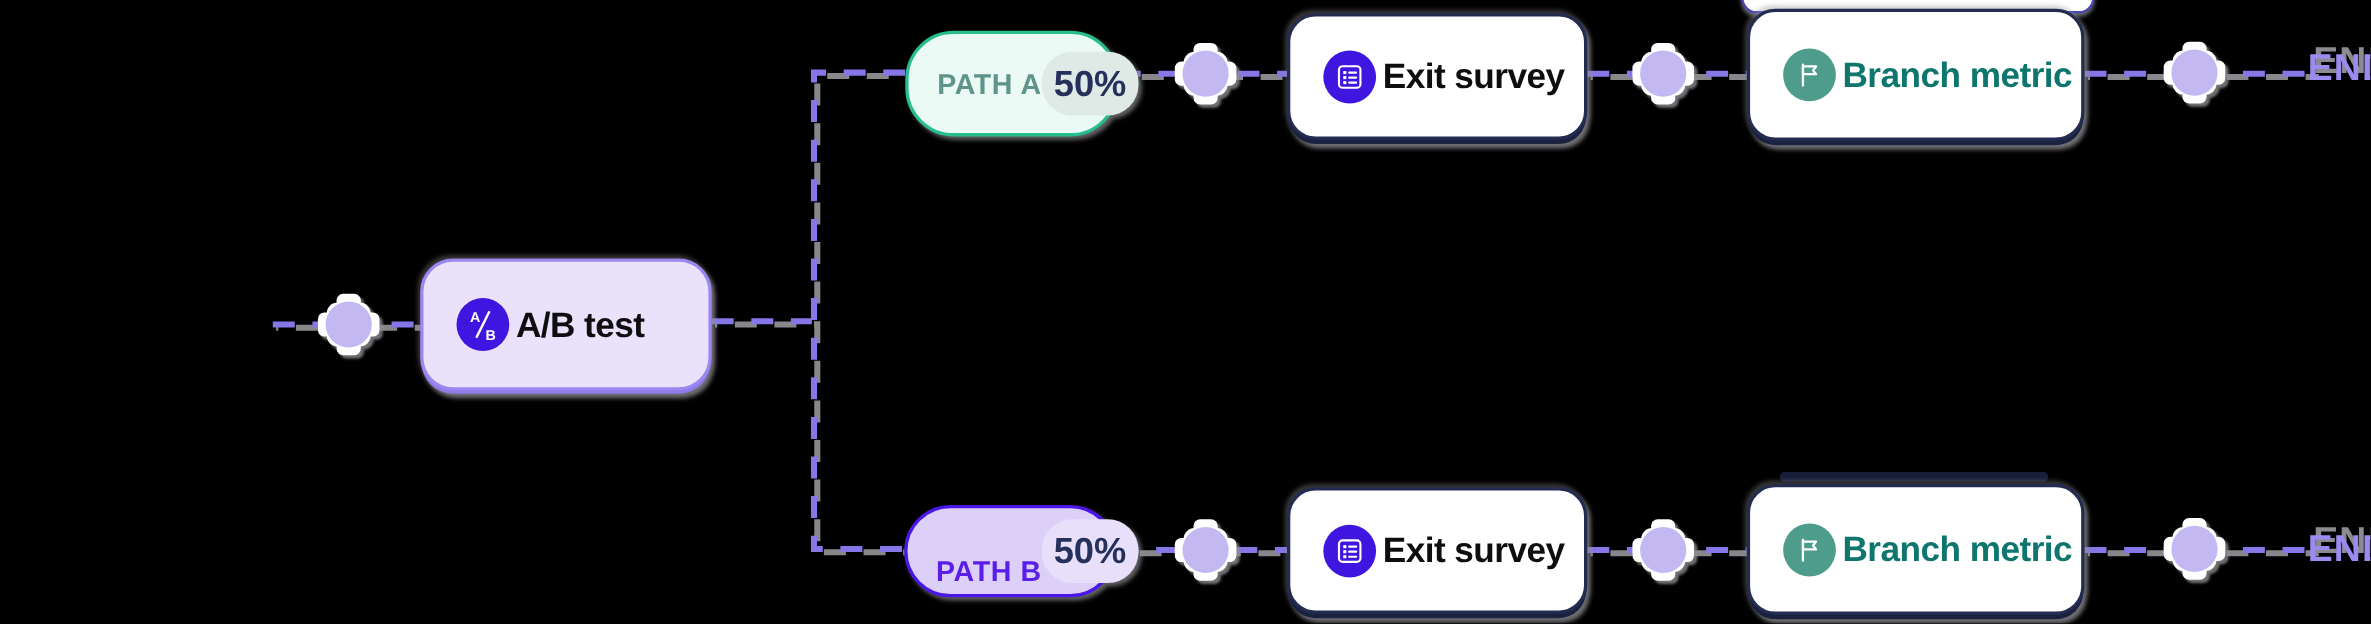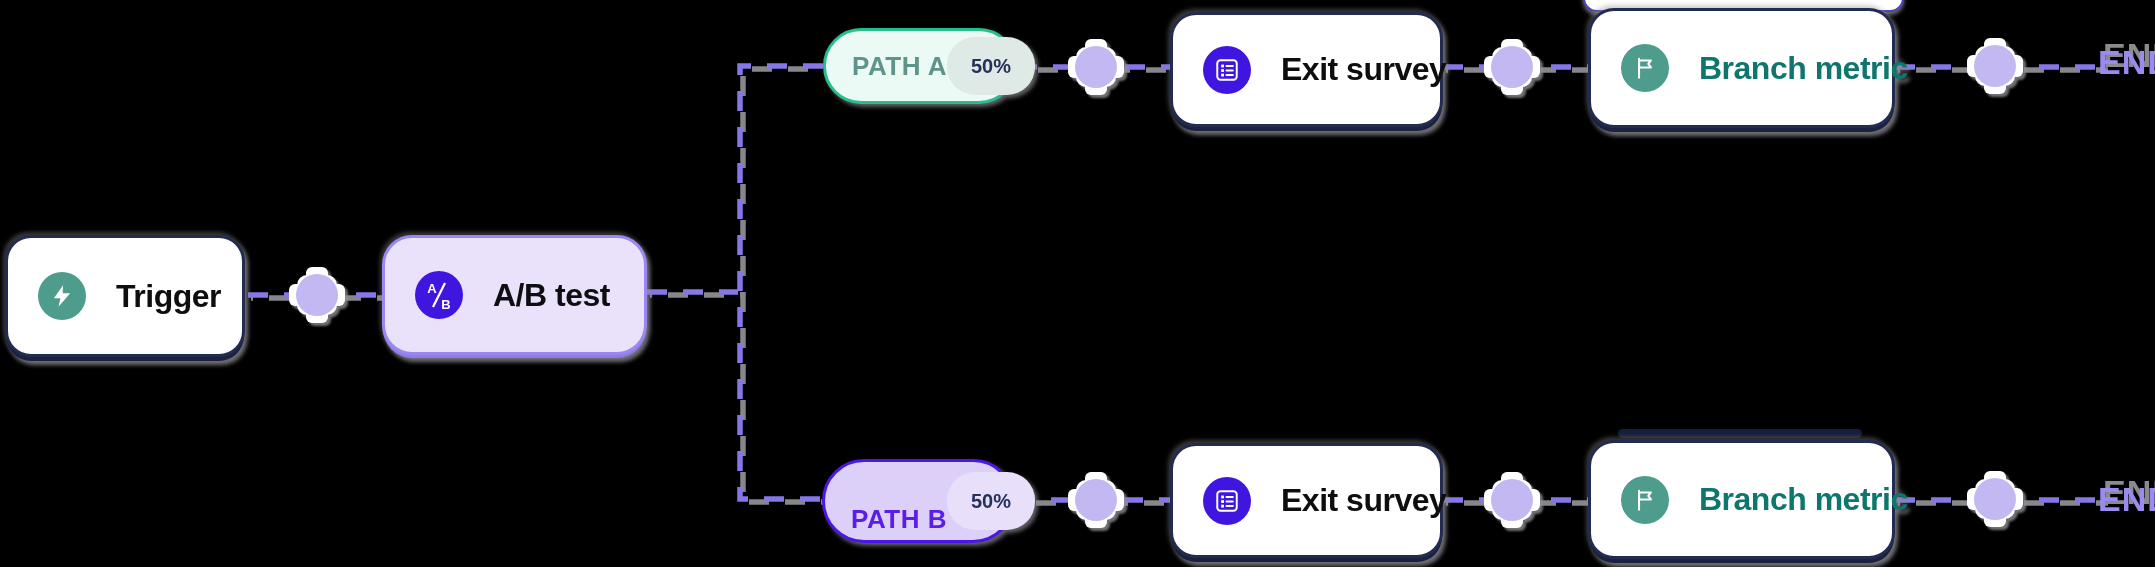--- a/index.html
+++ b/index.html
@@ -10,21 +10,21 @@
 
   
   .wires { position:absolute; left:0; top:0; }
   .wire-shadow { stroke:#87878B; stroke-width:5.5; fill:none; stroke-dasharray:20 16; stroke-dashoffset:18; }
   .wire-main   { stroke:#8677E8; stroke-width:5.5; fill:none; stroke-dasharray:20 16; }
 
   
   .card {
     position:absolute; display:flex; align-items:center;
     background:#fff; border:3px solid #232C50; border-radius:26px;
-    padding-left:30px; gap:30px; box-sizing:border-box;
+    padding-left:30px; gap:6px; box-sizing:border-box;
     box-shadow:0 5px 0 -1px #1A2240;
     filter:drop-shadow(3px 4px 2px rgba(140,140,145,0.75)) drop-shadow(-2px -3px 2px rgba(140,140,145,0.40));
   }
   .card-ab {
     background:#E9E2FA; border:3px solid #9C87F1;
     box-shadow:0 4px 0 -1px #8F7BE9; border-radius:30px;
   }
   .icon-circle {
     width:48px; height:48px; border-radius:50%; flex:0 0 auto;
     display:flex; align-items:center; justify-content:center;
@@ -43,21 +43,21 @@
     filter:drop-shadow(3px 3px 2px rgba(140,140,145,0.7));
   }
   .badge-a { background:#EBFAF5; border:3px solid #28BD8F; }
   .badge-b { background:#DCD0F8; border:3px solid #4B16E8; }
   .badge-label { font-size:26px; font-weight:bold; letter-spacing:0.5px; white-space:nowrap; }
   .badge-a .badge-label { color:#5F948A; }
   .badge-b .badge-label { color:#5A1EE8;margin-top:36px; }
   .badge-pill {
     margin-left:auto; height:58px; min-width:88px; border-radius:28px;
     display:flex; align-items:center; justify-content:center;
-    font-size:20px; font-weight:bold; color:#25305B;
+    font-size:33px; font-weight:bold; color:#25305B;
   }
   .badge-a .badge-pill { background:#DFE9E5; }
   .badge-b .badge-pill { background:#E8DFFB; }
 
   
   .port { position:absolute; width:56px; height:56px; filter:drop-shadow(3px 3px 1px rgba(140,140,145,0.8)); cursor:pointer; }
   .port::before { content:""; position:absolute; left:17px; top:0; width:22px; height:56px; background:#fff; border-radius:6px; }
   .port::after  { content:""; position:absolute; top:17px; left:0; width:56px; height:22px; background:#fff; border-radius:6px; }
   .p-sq  { position:absolute; left:8px; top:8px; width:40px; height:40px; background:#fff; border-radius:10px; }
   .p-dot { position:absolute; left:7px; top:7px; width:42px; height:42px; background:#C4B8F2; border-radius:50%; z-index:2; }
@@ -130,41 +130,33 @@
     </div>
   <div class="port" style="left:1484px; top:472px">
       <span class="p-sq"></span>
       <span class="p-dot"></span>
     </div>
   <div class="port" style="left:1967px; top:471px">
       <span class="p-sq"></span>
       <span class="p-dot"></span>
     </div>
 
-  <div class="card" style="left:5px; top:235px; width:240px; height:122px">
-    <span class="icon-circle teal">
-      <svg width="26" height="26" viewBox="0 0 24 24">
-        <path d="M13 2 L4.5 14 H10.5 L8.8 22 L19.5 9.5 H12.6 Z" fill="#fff"></path>
-      </svg>
-    </span>
-    <span class="card-label">Trigger</span>
-  </div>
 
   <div class="card card-ab" style="left:382px; top:235px; width:265px; height:120px">
     <span class="icon-circle indigo">
       <svg width="48" height="48" viewBox="0 0 48 48">
         <text x="17" y="22" font-size="13" text-anchor="middle">A</text>
         <line x1="30" y1="12" x2="18" y2="36" stroke="#fff" stroke-width="2.2"></line>
         <text x="31" y="38" font-size="13" text-anchor="middle">B</text>
       </svg>
     </span>
     <span class="card-label">A/B test</span>
   </div>
 
-  <div class="badge badge-a" style="left:823px; top:28px; width:194px; height:76px">
+  <div class="badge badge-a" style="left:823px; top:28px; width:194px; height:96px">
     <span class="badge-label">PATH A</span>
     <span class="badge-pill">50%</span>
   </div>
 
   <div class="badge badge-b" style="left:822px; top:459px; width:193px; height:84px">
     <span class="badge-label">PATH B</span>
     <span class="badge-pill">50%</span>
   </div>
 
   <div class="card" style="left:1170px; top:12px; width:273px; height:115px">

